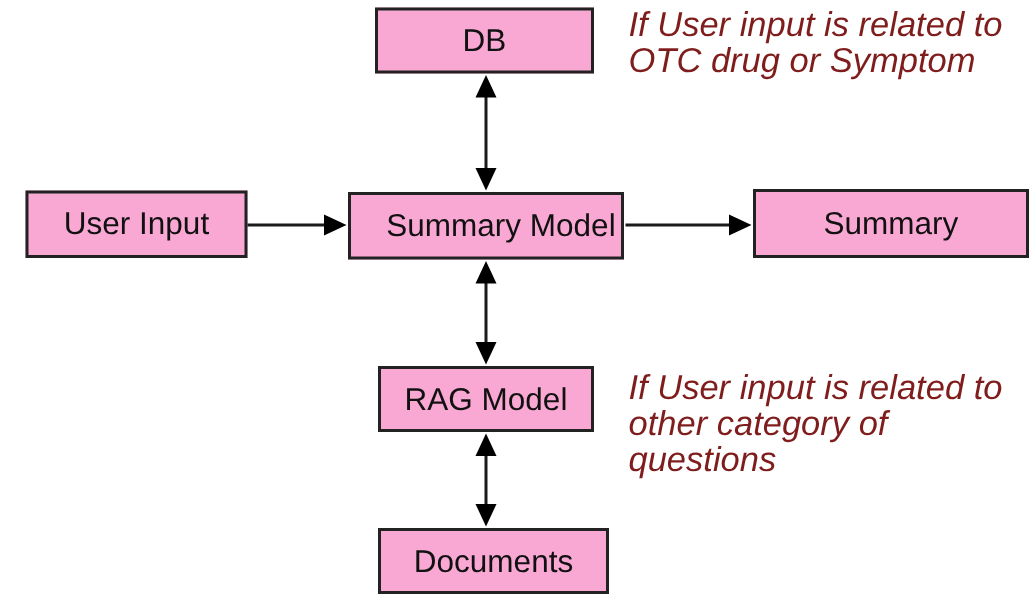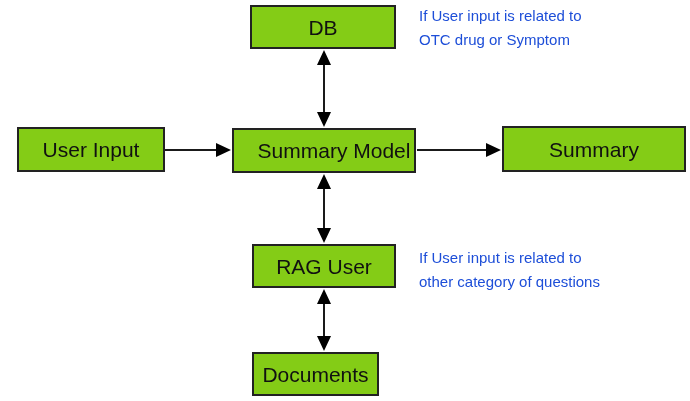--- a/index.html
+++ b/index.html
@@ -14,57 +14,58 @@
     position: relative;
     width: 690px;
     height: 401px;
     background: #ffffff;
     overflow: hidden;
   }
   .node {
     position: absolute;
     box-sizing: border-box;
     border: 2px solid #222222;
-    background: #84cc16;
+    background: #f9a8d4;
     display: flex;
     align-items: center;
     justify-content: center;
     color: #111111;
     font-size: 21px;
     line-height: 1;
     white-space: nowrap;
   }
   #node-db        { left: 250px; top: 5px;   width: 146px; height: 44px; }
   #node-userinput { left: 17px;   top: 127px; width: 148px; height: 45px; }
   #node-summary   { left: 232px; top: 128px; width: 184px; height: 45px; padding-left: 20px; }
   #node-output    { left: 502px; top: 126px; width: 184px; height: 46px; }
   #node-rag       { left: 252px; top: 244px; width: 144px; height: 44px; }
-  #node-documents { left: 252px; top: 352px; width: 127px; height: 44px; }
+  #node-documents { left: 252px; top: 352px; width: 154px; height: 44px; }
 
   .edge-svg {
     position: absolute;
     left: 0;
     top: 0;
     width: 690px;
     height: 401px;
     pointer-events: none;
   }
   .edge-line {
     stroke: #1a1a1a;
     stroke-width: 2;
     fill: none;
   }
   .arrowhead { fill: #000000; }
 
   .annotation {
     position: absolute;
-    color: #1d4ed8;
-    font-size: 15px;
+    color: #7f1d1d;
+    font-size: 23px;
     line-height: 24px;
     white-space: pre-line;
+    font-style: italic;
   }
   #annotation-top    { left: 419px; top: 4px; }
   #annotation-bottom { left: 419px; top: 246px; }
 </style>
 </head>
 <body>
 
 <div id="diagram">
 
   <svg class="edge-svg" viewBox="0 0 690 401">
@@ -108,21 +109,21 @@
 
   <div class="node" id="node-summary">
     <span>Summary Model</span>
   </div>
 
   <div class="node" id="node-output">
     <span>Summary</span>
   </div>
 
   <div class="node" id="node-rag">
-    <span>RAG User</span>
+    <span>RAG Model</span>
   </div>
 
   <div class="node" id="node-documents">
     <span>Documents</span>
   </div>
 
   <div class="annotation" id="annotation-top">If User input is related to
 OTC drug or Symptom</div>
 
   <div class="annotation" id="annotation-bottom">If User input is related to

